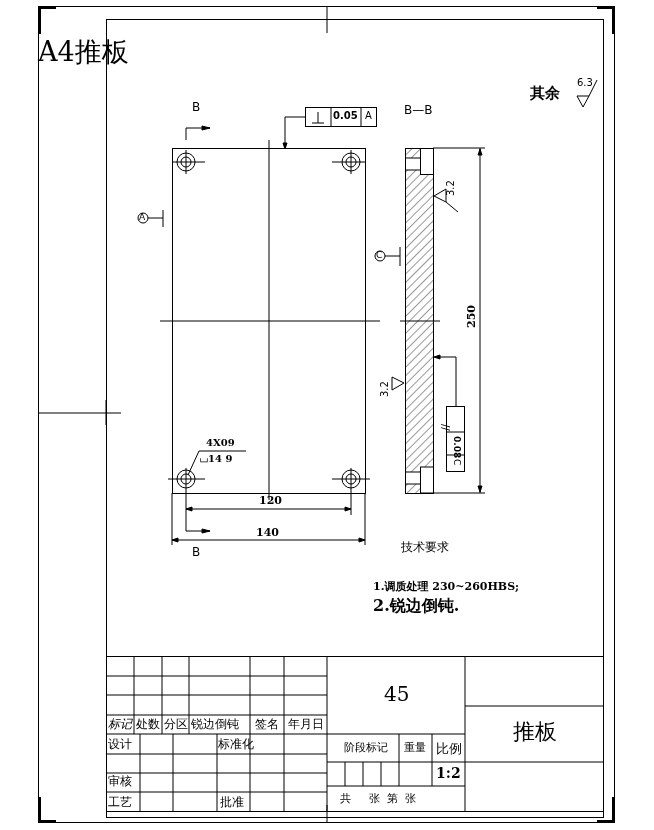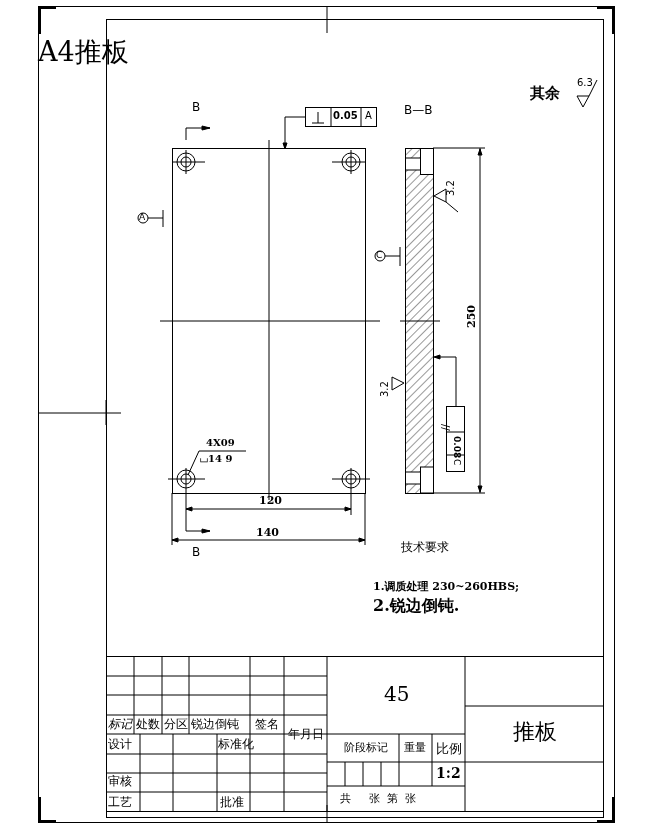--- a/index.html
+++ b/index.html
@@ -199,21 +199,21 @@
 
 <div class="txt serif" style="left:401px;top:541px;font-size:12px;font-weight:normal;">技术要求</div>
 <div class="txt serif" style="left:373px;top:581px;font-size:11px;font-weight:bold;">1.调质处理 230~260HBS;</div>
 <div class="txt serif" style="left:373px;top:598px;font-size:16px;font-weight:bold;">2.锐边倒钝.</div>
 
 <div class="tb-cell" style="left:108px;top:718px;font-style:italic;">标记</div>
 <div class="tb-cell" style="left:136px;top:718px;">处数</div>
 <div class="tb-cell" style="left:164px;top:718px;">分区</div>
 <div class="tb-cell" style="left:191px;top:718px;">锐边倒钝</div>
 <div class="tb-cell" style="left:255px;top:718px;">签名</div>
-<div class="tb-cell" style="left:288px;top:718px;margin-top:10px;">年月日</div>
+<div class="tb-cell" style="left:288px;top:718px;">年月日</div>
 <div class="tb-cell" style="left:108px;top:738px;">设计</div>
 <div class="tb-cell" style="left:218px;top:738px;">标准化</div>
 <div class="tb-cell" style="left:108px;top:776px;font-family:Liberation Mono, monospace;">审核</div>
 <div class="tb-cell" style="left:108px;top:796px;">工艺</div>
 <div class="tb-cell" style="left:220px;top:796px;">批准</div>
 
 <div class="tb-cell" style="left:384px;top:684px;font-size:20px;">45</div>
 <div class="tb-cell" style="left:344px;top:742px;font-size:11px;">阶段标记</div>
 <div class="tb-cell" style="left:404px;top:742px;font-size:11px;">重量</div>
 <div class="tb-cell" style="left:436px;top:742px;font-size:13px;">比例</div>

